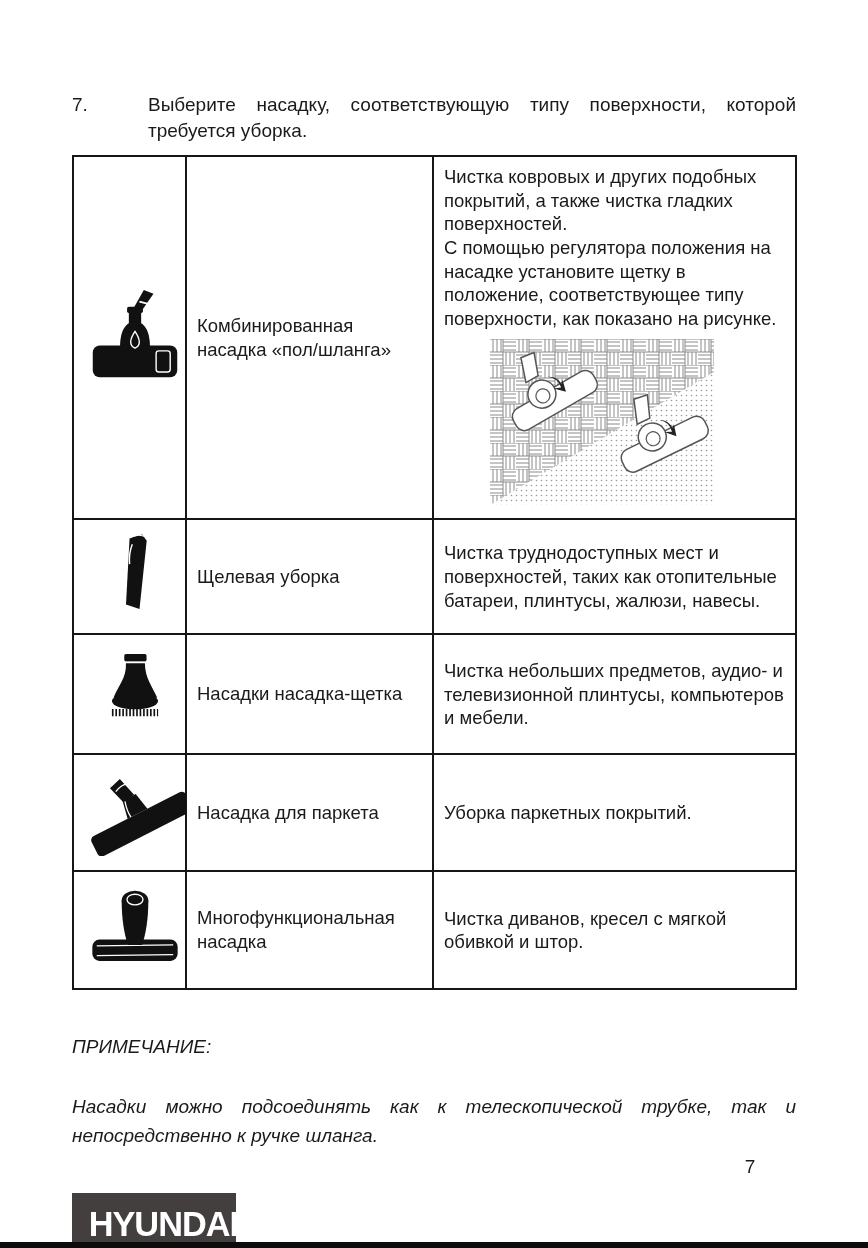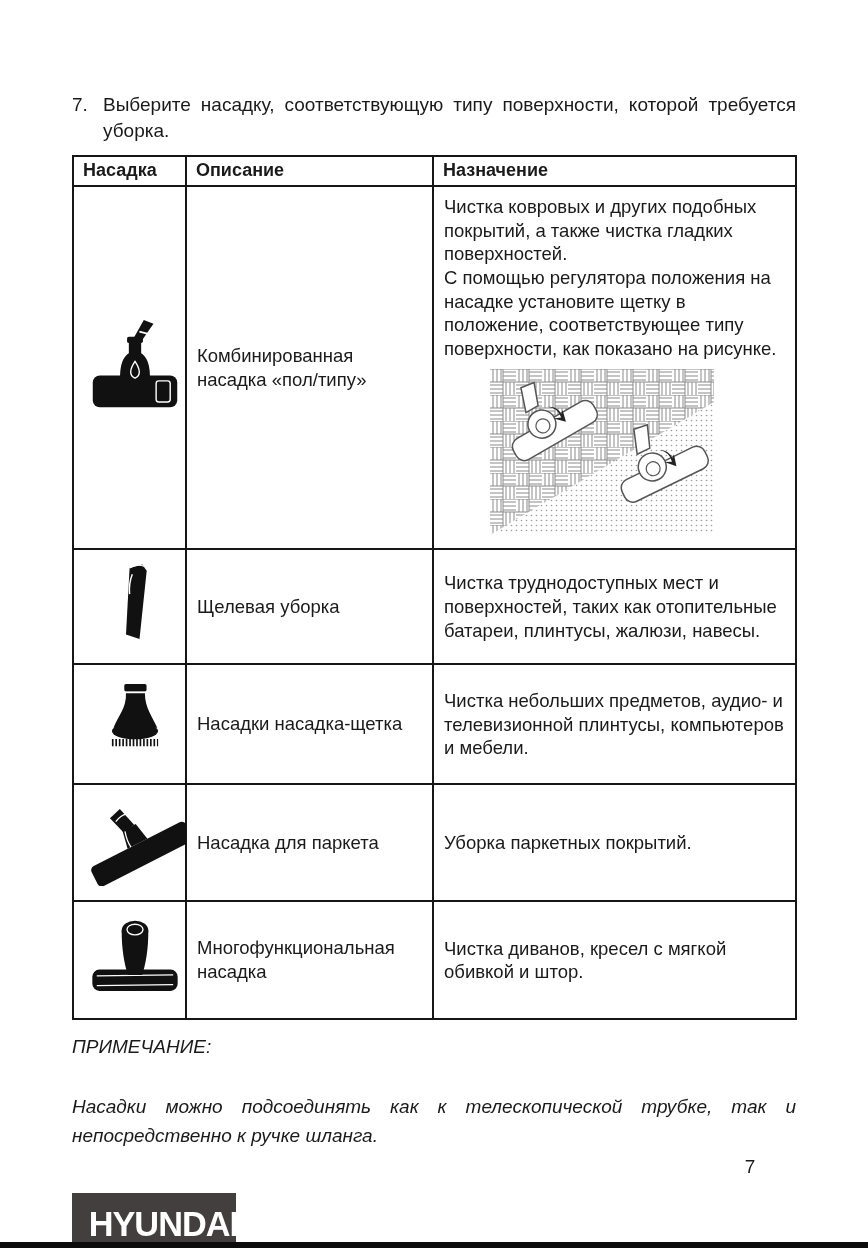--- a/index.html
+++ b/index.html
@@ -2,21 +2,21 @@
 <html><head>
 <meta charset="utf-8">
 <style>
   * { margin:0; padding:0; box-sizing:border-box; }
   body { background:#fff; font-family:"Liberation Sans", sans-serif; color:#1a1a1a; }
   .page { position:relative; width:868px; height:1248px; background:#ffffff; overflow:hidden; }
 
   
   .intro { position:absolute; top:92px; left:72px; width:724px; display:flex; font-size:19px; line-height:1.35; }
   .intro-num { width:31px; flex:none; }
-  .intro-text { flex:1; text-align:justify; }
+  .intro-text { flex:1; text-align:justify;margin-left:45px; }
 
   
   table.nozzles { position:absolute; top:155px; left:72px; width:723px; border-collapse:collapse; table-layout:fixed; font-size:18.5px; }
   table.nozzles th, table.nozzles td { border:2px solid #161616;padding-left:10px; }
   table.nozzles th { text-align:left; font-size:18px; padding:3px 9px 4px 9px; height:27px; }
   td.icon-cell { text-align:center; vertical-align:middle; }
   td.desc-cell { vertical-align:middle; padding:6px 8px 6px 10px; line-height:1.3; }
   td.purp-cell { vertical-align:middle; padding:8px 8px 8px 11px; line-height:1.28; }
   td.purp-top { vertical-align:top; }
   td.purp-cell p { margin:0; }
@@ -44,42 +44,37 @@
     <div class="intro-text">Выберите насадку, соответствующую типу поверхности, которой требуется уборка.</div>
   </div>
 
   <table class="nozzles">
     <colgroup>
         <col style="width:113px">
         <col style="width:247px">
         <col style="width:363px">
       </colgroup>
     <tbody>
-        <tr>
-      <th>Насадка</th>
-      <th>Описание</th>
-      <th>Назначение</th>
-    </tr>
 
     <tr style="height:343px;">
       <td class="icon-cell">
         <span>
           <svg width="88" height="92" viewBox="0 0 100 104">
             <polygon points="46,26 58,24 71,5 60,1" fill="#111"></polygon>
             <line x1="55" y1="14" x2="66" y2="17" stroke="#fff" stroke-width="2"></line>
             <rect x="41" y="20" width="18" height="7" rx="2" fill="#111"></rect>
             <rect x="43" y="26" width="14" height="14" fill="#111"></rect>
             <path d="M33,66 C33,46 40,37 50,37 C60,37 67,46 67,66 Z" fill="#111"></path>
             <rect x="2" y="64" width="96" height="36" rx="8" fill="#111"></rect>
             <path d="M50,48 C44,57 43,64 50,67 C57,64 56,57 50,48 Z" fill="none" stroke="#fff" stroke-width="1.6"></path>
             <rect x="74" y="70" width="16" height="24" rx="3" fill="none" stroke="#fff" stroke-width="1.6"></rect>
           </svg>
         </span>
       </td>
-      <td class="desc-cell">Комбинированная насадка «пол/типу»</td>
+      <td class="desc-cell">Комбинированная насадка «пол/шланга»</td>
       <td class="purp-cell purp-top">
         <p>Чистка ковровых и других подобных покрытий, а также чистка гладких поверхностей.</p>
         <p>С помощью регулятора положения на насадке установите щетку в положение, соответствующее типу поверхности, как показано на рисунке.</p>
         <div class="figure-wrap">
           <svg width="224" height="166" viewBox="0 0 224 166">
             <defs>
               <pattern id="weave" width="26" height="26" patternUnits="userSpaceOnUse">
                 <g stroke="#8a8a8a" stroke-width="1">
                   <line x1="3" y1="0" x2="3" y2="13"></line>
                       <line x1="7" y1="0" x2="7" y2="13"></line>

